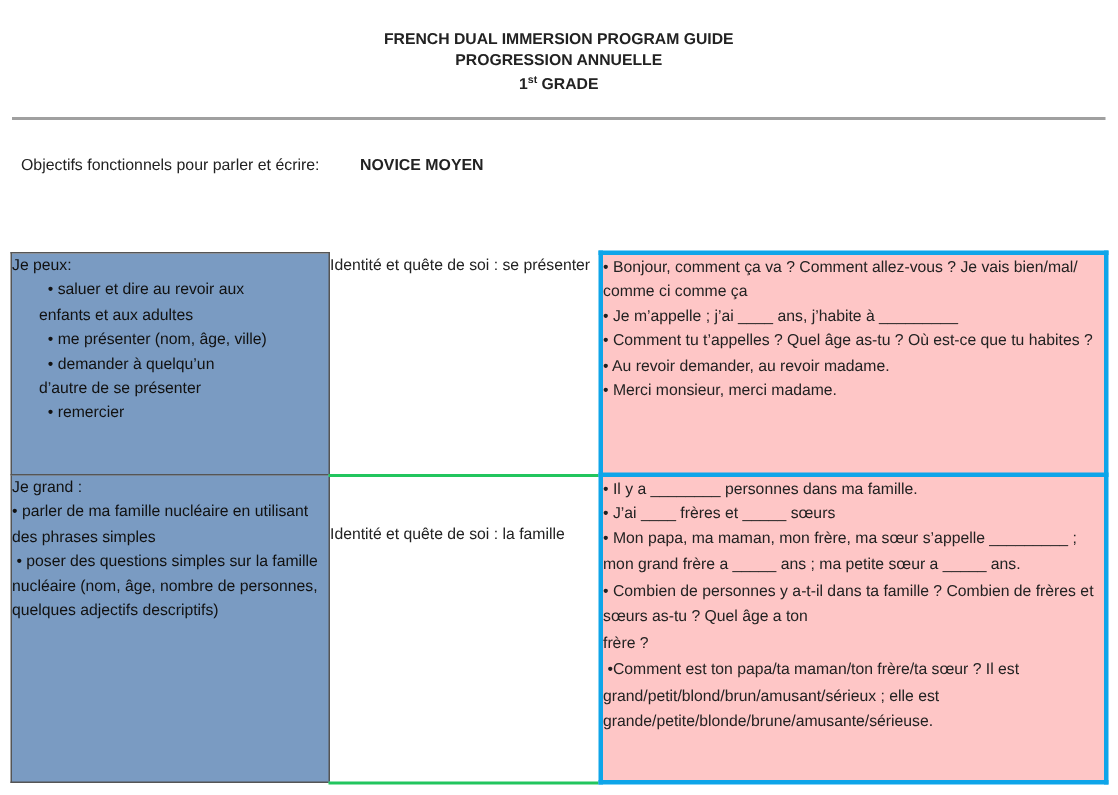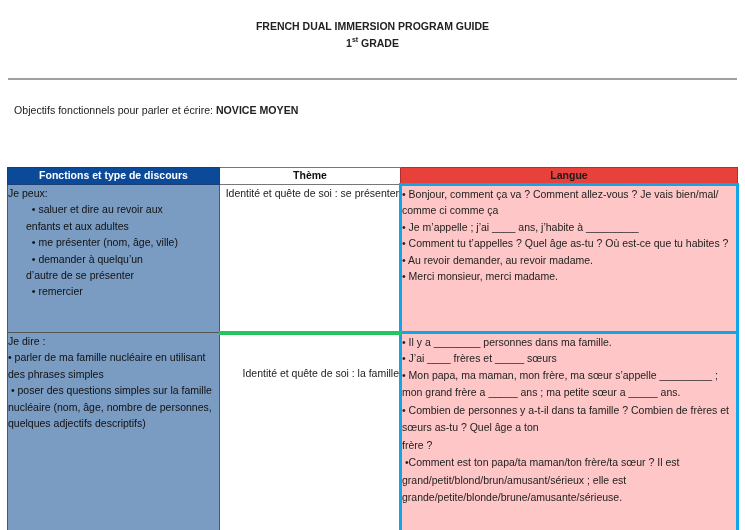--- a/index.html
+++ b/index.html
@@ -3,62 +3,58 @@
 <meta charset="utf-8">
 <style>
   html, body { margin:0; padding:0; background:#ffffff; }
   body { width:745px; height:530px; position:relative; overflow:hidden;
          font-family:"Liberation Sans", sans-serif; color:#1a1a1a; }
   .header { position:absolute; top:19px; left:0; width:745px; text-align:center;
             font-weight:bold; font-size:10.5px; line-height:14px; color:#222; }
   .header sup { font-size:7px; }
   .rule { position:absolute; top:78px; left:8px; width:729px; height:2px; background:#a0a0a0; }
   .intro { position:absolute; top:103px; left:14px; width:720px; font-size:10.6px; line-height:14px; color:#222; }
-  .intro b { font-weight:bold; }
+  .intro b { font-weight:bold;margin-left:24px; }
   .intro .l3 { padding-left:2px; }
   table.guide { position:absolute; top:167px; left:7px; border-collapse:collapse; table-layout:fixed; }
   table.guide td, table.guide th { vertical-align:top; font-size:10.5px; line-height:16.4px; padding:0; }
   th { height:15px; font-weight:bold; text-align:center; line-height:15px !important; }
   th.c1 { background:#0b4a99; color:#ffffff; border:1px solid #1b3f73; }
   th.c2 { background:#ffffff; color:#111; border-top:1px solid #777; border-bottom:1px solid #777; }
   th.c3 { background:#e8403a; color:#1a1a1a; border:1px solid #b03030; }
   td.c1 { background:#7a9bc2; border:1px solid #555; padding:1px 3px 0 3px; color:#111; }
-  td.c2 { background:#ffffff; border-bottom:4px solid #22c55e; text-align:right; padding:19px 10px 0 10px; color:#222; }
+  td.c2 { background:#ffffff; border-bottom:2px solid #22c55e; text-align:left; padding:19px 10px 0 10px; color:#222; }
   td.c3 { background:#fec6c6; border:3px solid #0ea5e9; padding:1px 4px 0 4px; color:#222; }
   .jp { font-weight:normal; }
   .ind { padding-left:18px; }
   .lang-line { display:block; }
   .c3 .lh18 { line-height:17.5px; }
 </style>
 </head>
 <body>
 
 <div class="header">
   <div>FRENCH DUAL IMMERSION PROGRAM GUIDE</div>
+  <div>PROGRESSION ANNUELLE</div>
   <div><span>1</span><sup>st</sup> <span>GRADE</span></div>
 </div>
 
 <div class="rule"></div>
 
 <div class="intro">
   <div><span>Objectifs fonctionnels pour parler et écrire: </span><b>NOVICE MOYEN</b></div>
 </div>
 
 <table class="guide">
   <colgroup>
     <col style="width:212px">
     <col style="width:181px">
     <col style="width:337px">
   </colgroup>
   <tbody>
-      <tr>
-    <th class="c1">Fonctions et type de discours</th>
-    <th class="c2">Thème</th>
-    <th class="c3">Langue</th>
-  </tr>
   <tr style="height:148px">
     <td class="c1">
       <div class="jp">Je peux:</div>
       <div class="ind" style="white-space:pre">  • saluer et dire au revoir aux</div>
       <div class="ind">enfants et aux adultes</div>
       <div class="ind" style="white-space:pre">  • me présenter (nom, âge, ville)</div>
       <div class="ind" style="white-space:pre">  • demander à quelqu’un</div>
       <div class="ind">d’autre de se présenter</div>
       <div class="ind" style="white-space:pre">  • remercier</div>
     </td>
@@ -66,21 +62,21 @@
     <td class="c3">
       <span class="lang-line">• Bonjour, comment ça va ? Comment allez-vous ? Je vais bien/mal/ comme ci comme ça</span>
       <span class="lang-line">• Je m’appelle ; j’ai ____ ans, j’habite à _________</span>
       <span class="lang-line">•  Comment tu t’appelles ? Quel âge as-tu ? Où est-ce que tu habites ?</span>
       <span class="lang-line">• Au revoir demander, au revoir madame.</span>
       <span class="lang-line">•  Merci monsieur, merci madame.</span>
     </td>
   </tr>
   <tr style="height:205px">
     <td class="c1">
-      <div class="jp">Je dire :</div>
+      <div class="jp">Je grand :</div>
       <div>• parler de ma famille nucléaire en utilisant des phrases simples</div>
       <div style="white-space:pre-wrap"> • poser des questions simples sur la famille nucléaire (nom, âge, nombre de personnes, quelques adjectifs descriptifs)</div>
     </td>
     <td class="c2" style="padding-top:30px">Identité et quête de soi : la famille</td>
     <td class="c3">
       <span class="lang-line">• Il y a ________ personnes dans ma famille.</span>
       <span class="lang-line">• J’ai ____ frères et _____ sœurs</span>
       <span class="lang-line lh18">• Mon papa, ma maman, mon frère, ma sœur s’appelle _________ ; mon grand frère a _____ ans ; ma petite sœur a _____ ans.</span>
       <span class="lang-line lh18">• Combien de personnes y a-t-il dans ta famille ? Combien de frères et sœurs as-tu ? Quel âge a ton</span>
       <span class="lang-line lh18">frère ?</span>

